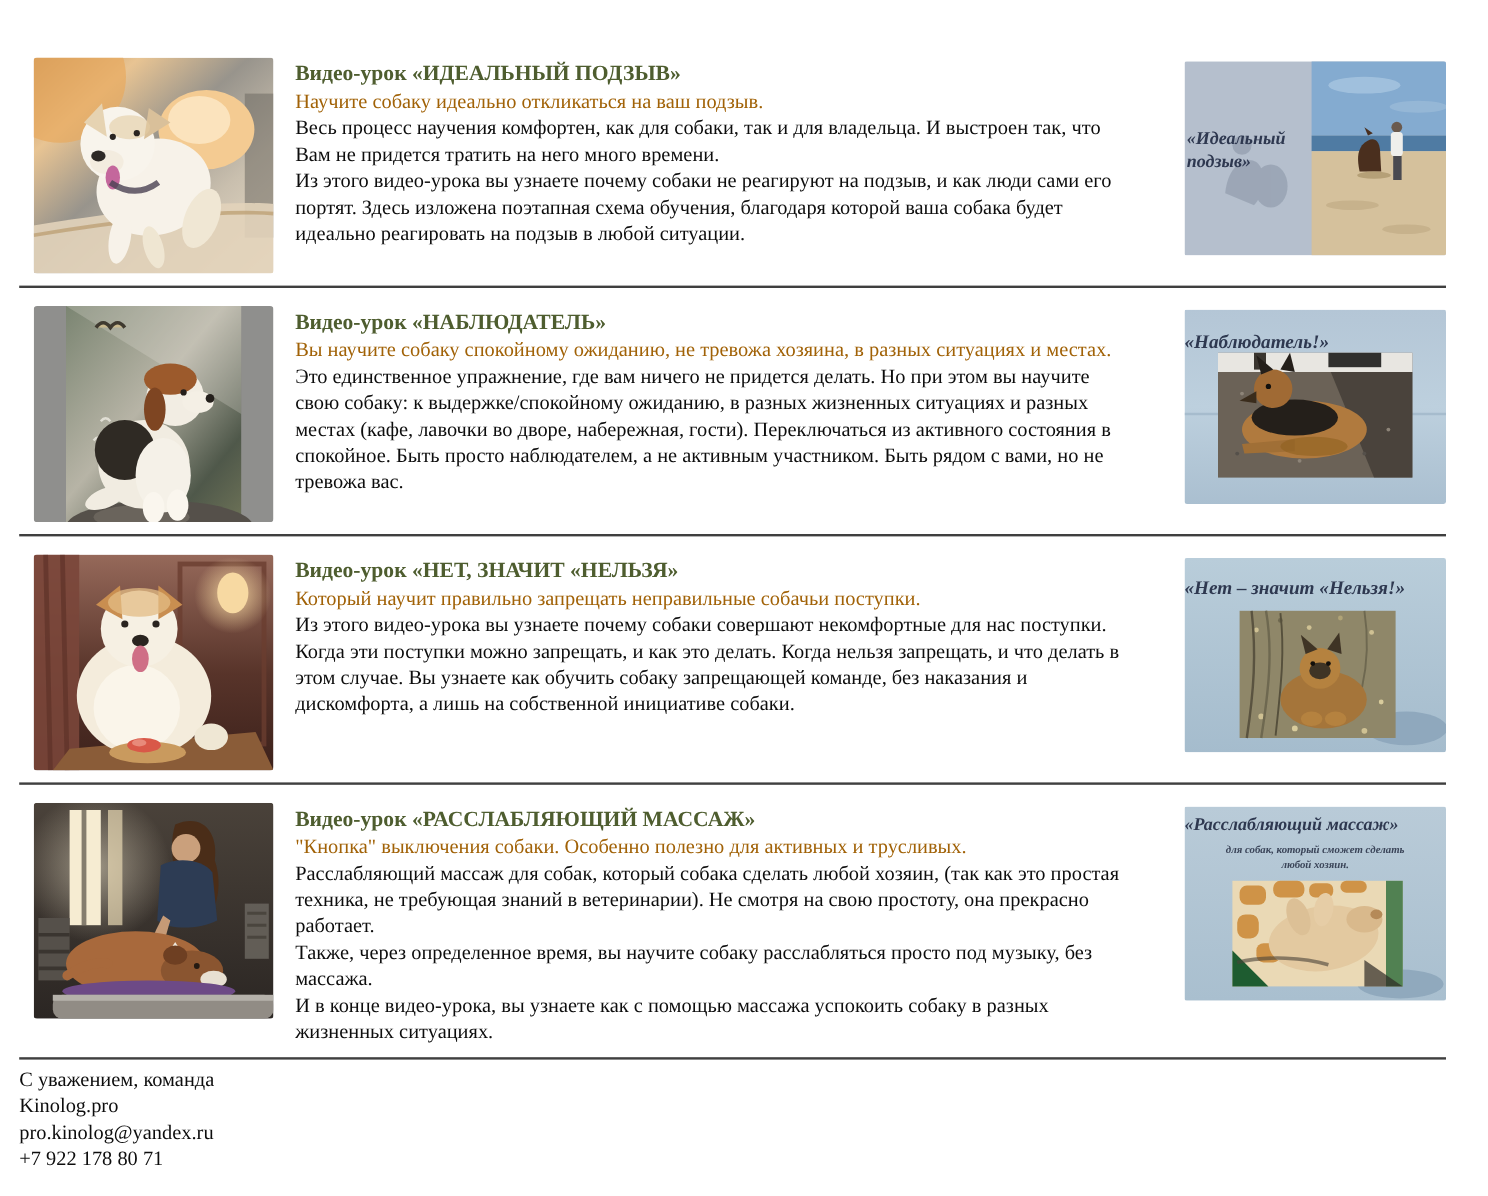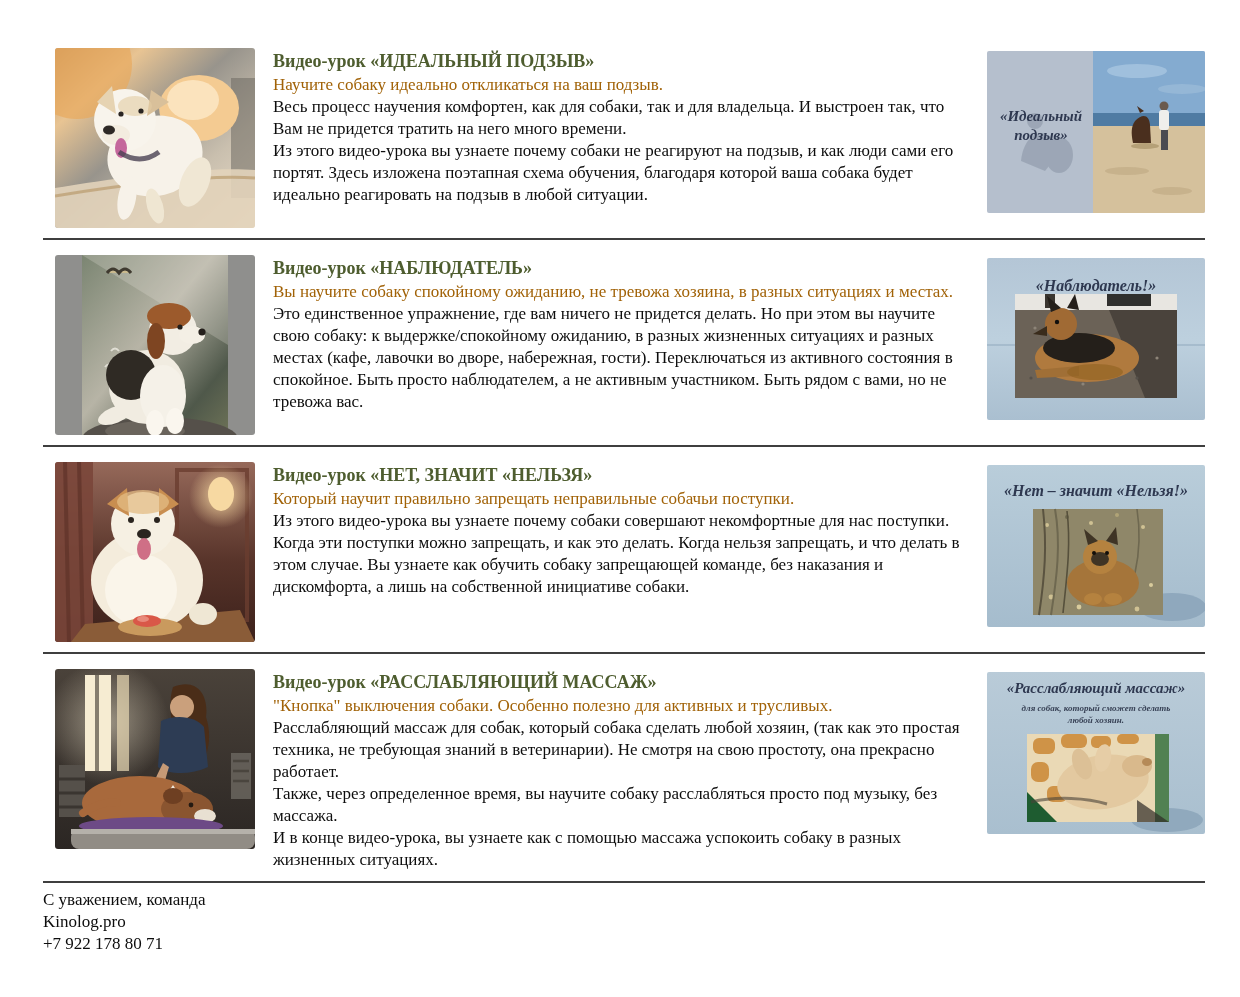--- a/index.html
+++ b/index.html
@@ -3,21 +3,21 @@
 <meta charset="utf-8">
 <style>
   html, body {
     margin: 0; padding: 0;
     width: 1240px; height: 997px;
     background: #ffffff;
     overflow: hidden;
     font-family: "Liberation Serif", "DejaVu Serif", serif;
     color: #000;
   }
-  .doc { padding: 48px 35px 0 43px; }
+  .doc { padding: 48px 35px 0 16px; }
   section.lesson {
     display: flex;
     align-items: flex-start;
     padding: 15px 0 10px 0;
     border-bottom: 2px solid #3f3f3f;
   }
   section.lesson:first-of-type { padding-top: 0; }
   .photo {
     width: 200px; height: 180px;
     flex: 0 0 auto;
@@ -54,21 +54,21 @@
     position: relative;
     border-radius: 2px;
     overflow: hidden;
   }
   .thumb svg { display: block; width: 100%; height: 100%; }
   .thumb-cap {
     position: absolute;
     font-style: italic;
     font-weight: bold;
     color: #2e3850;
-    text-align: center;
+    text-align: left;
     line-height: 1.25;
   }
   .cap-left-half { left: 2px; top: 56px; width: 104px; font-size: 15px; }
   .cap-top { left: 0; top: 18px; width: 100%; font-size: 16px; }
   .cap-top-t3 { left: 0; top: 16px; width: 100%; font-size: 16px; }
   .cap-top-t4 { left: 0; top: 7px; width: 100%; font-size: 15px; }
   .thumb-subcap {
     position: absolute;
     left: 10%; top: 31px; width: 80%;
     font-style: italic;
@@ -395,16 +395,17 @@
         </g>
       </svg>
       <div class="thumb-cap cap-top-t4">«Расслабляющий массаж»</div>
       <div class="thumb-subcap">для собак, который сможет сделать любой хозяин.</div>
     </div>
   </section>
 
   <div class="footer">
     <div>С уважением, команда</div>
     <div>Kinolog.pro</div>
+    <div>pro.kinolog@yandex.ru</div>
     <div>+7 922 178 80 71</div>
   </div>
 
 </div>
 
 </body></html>

